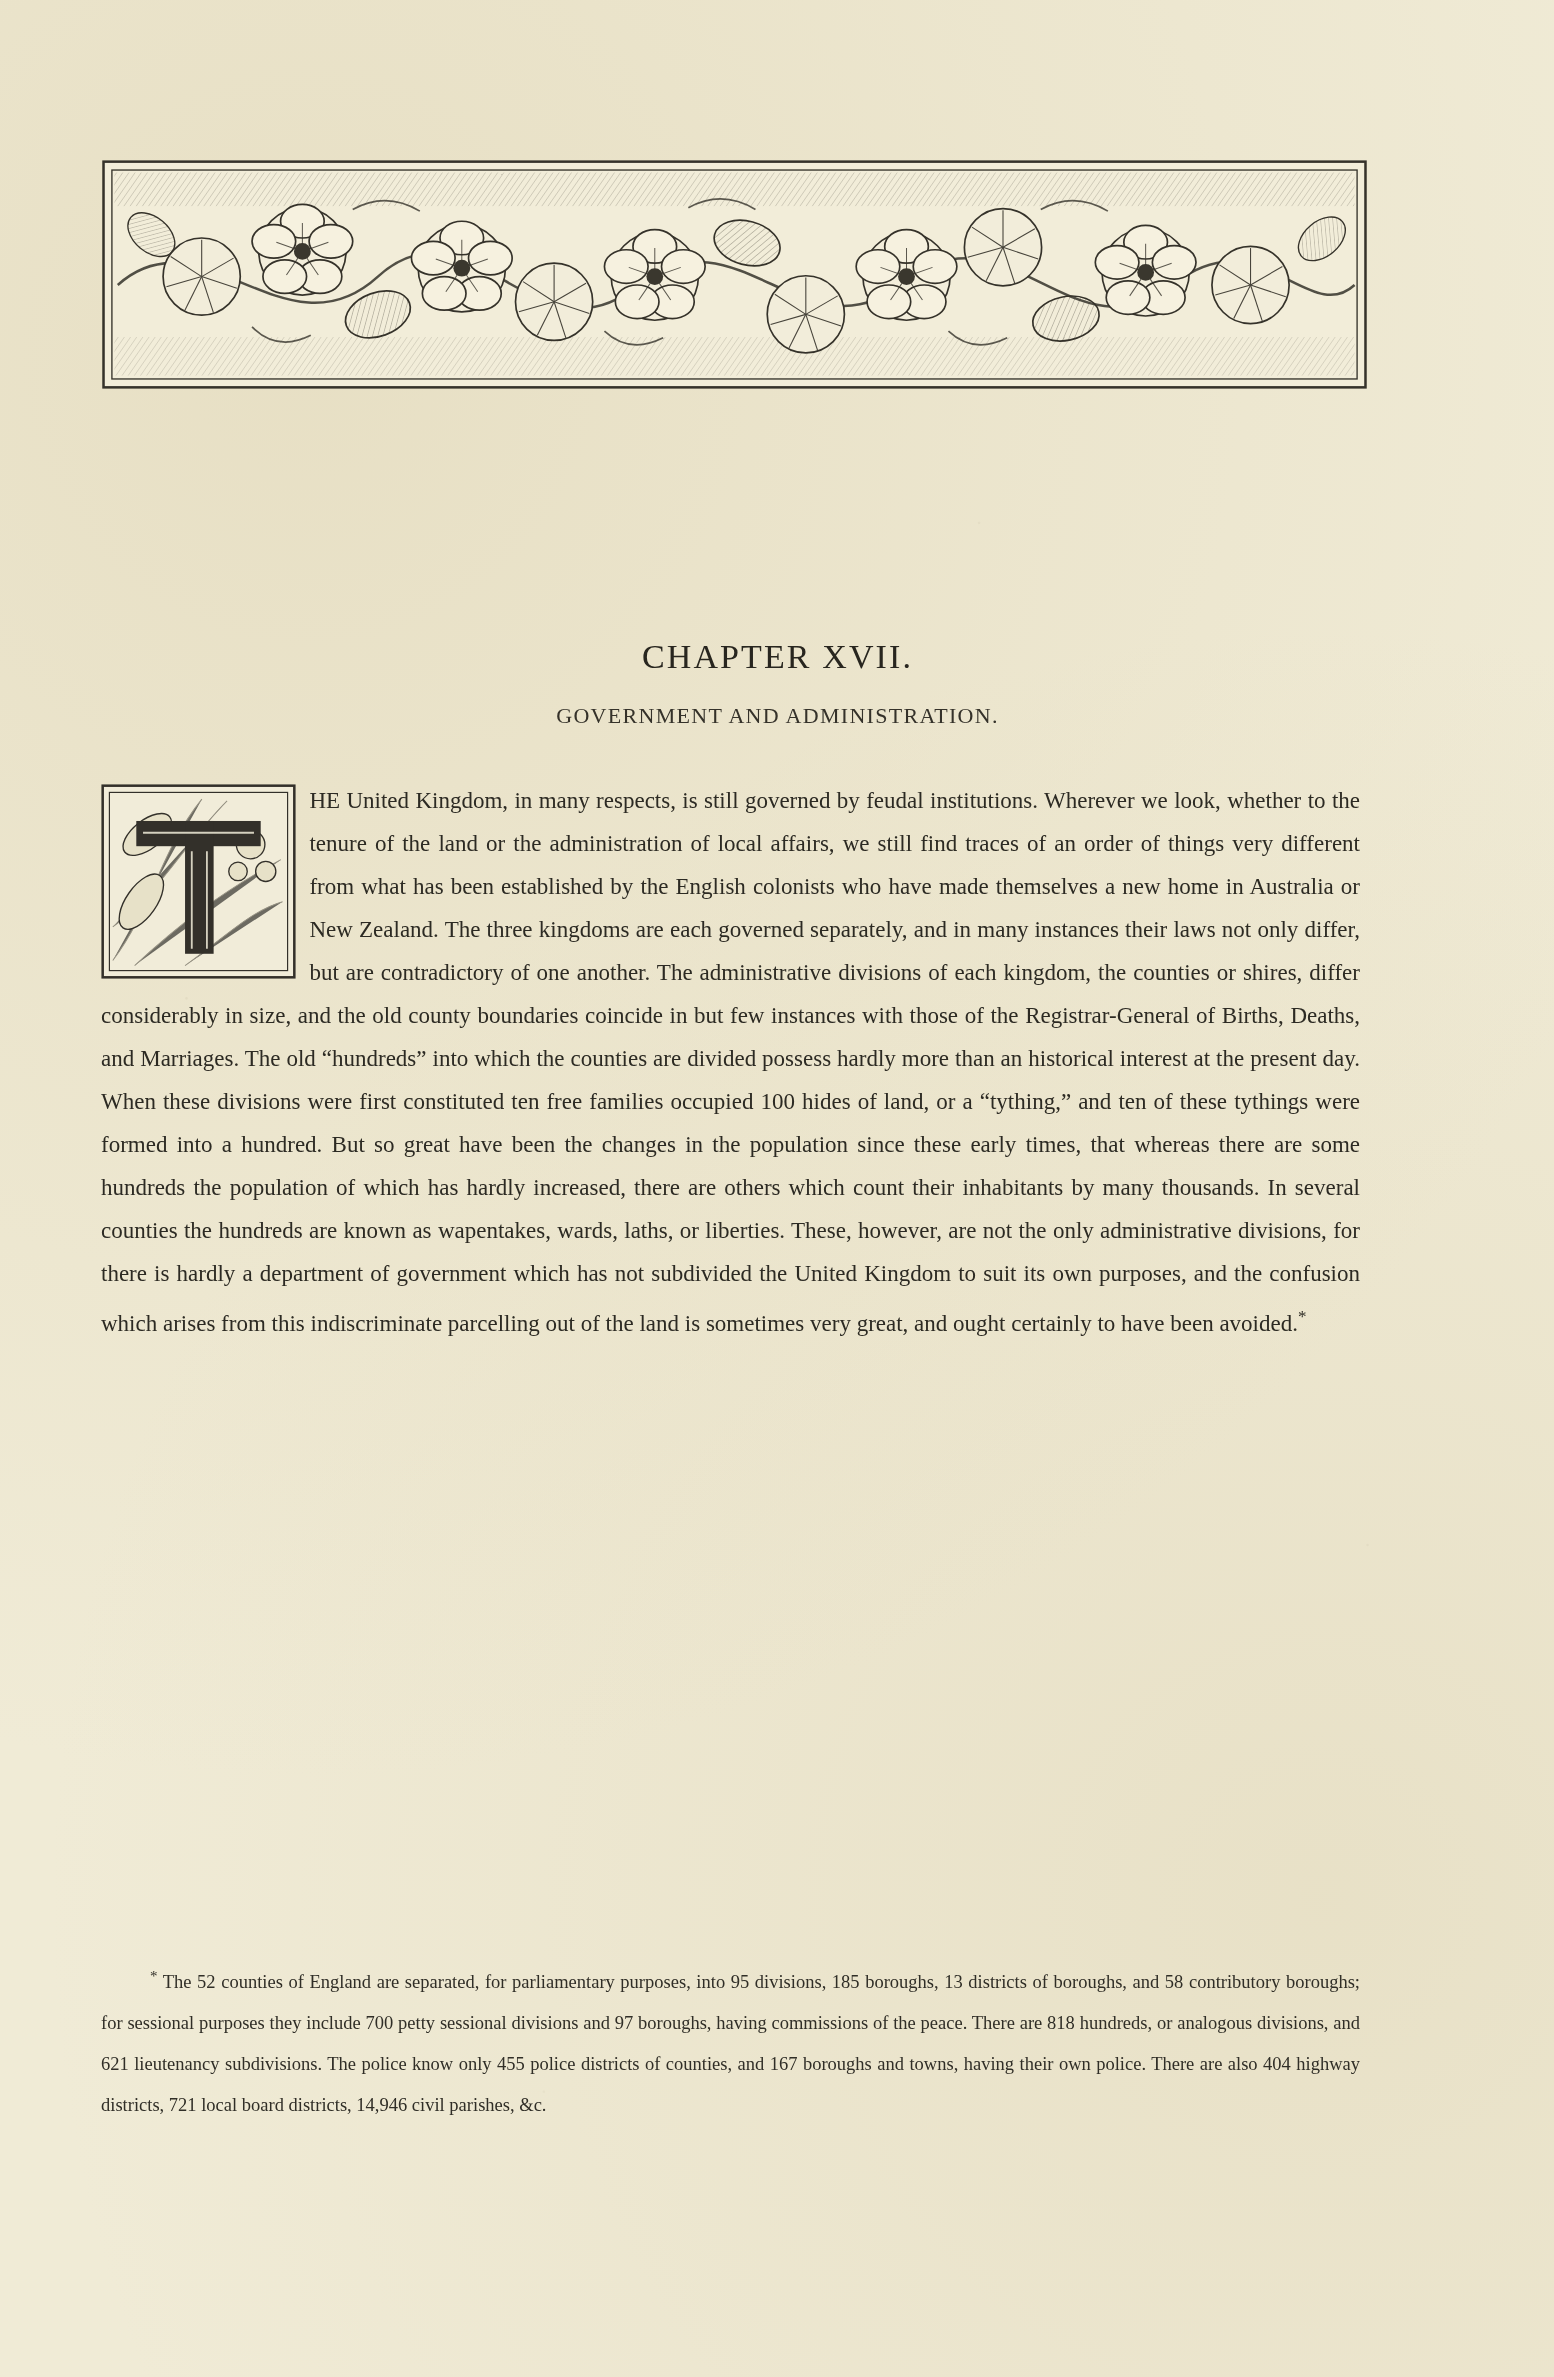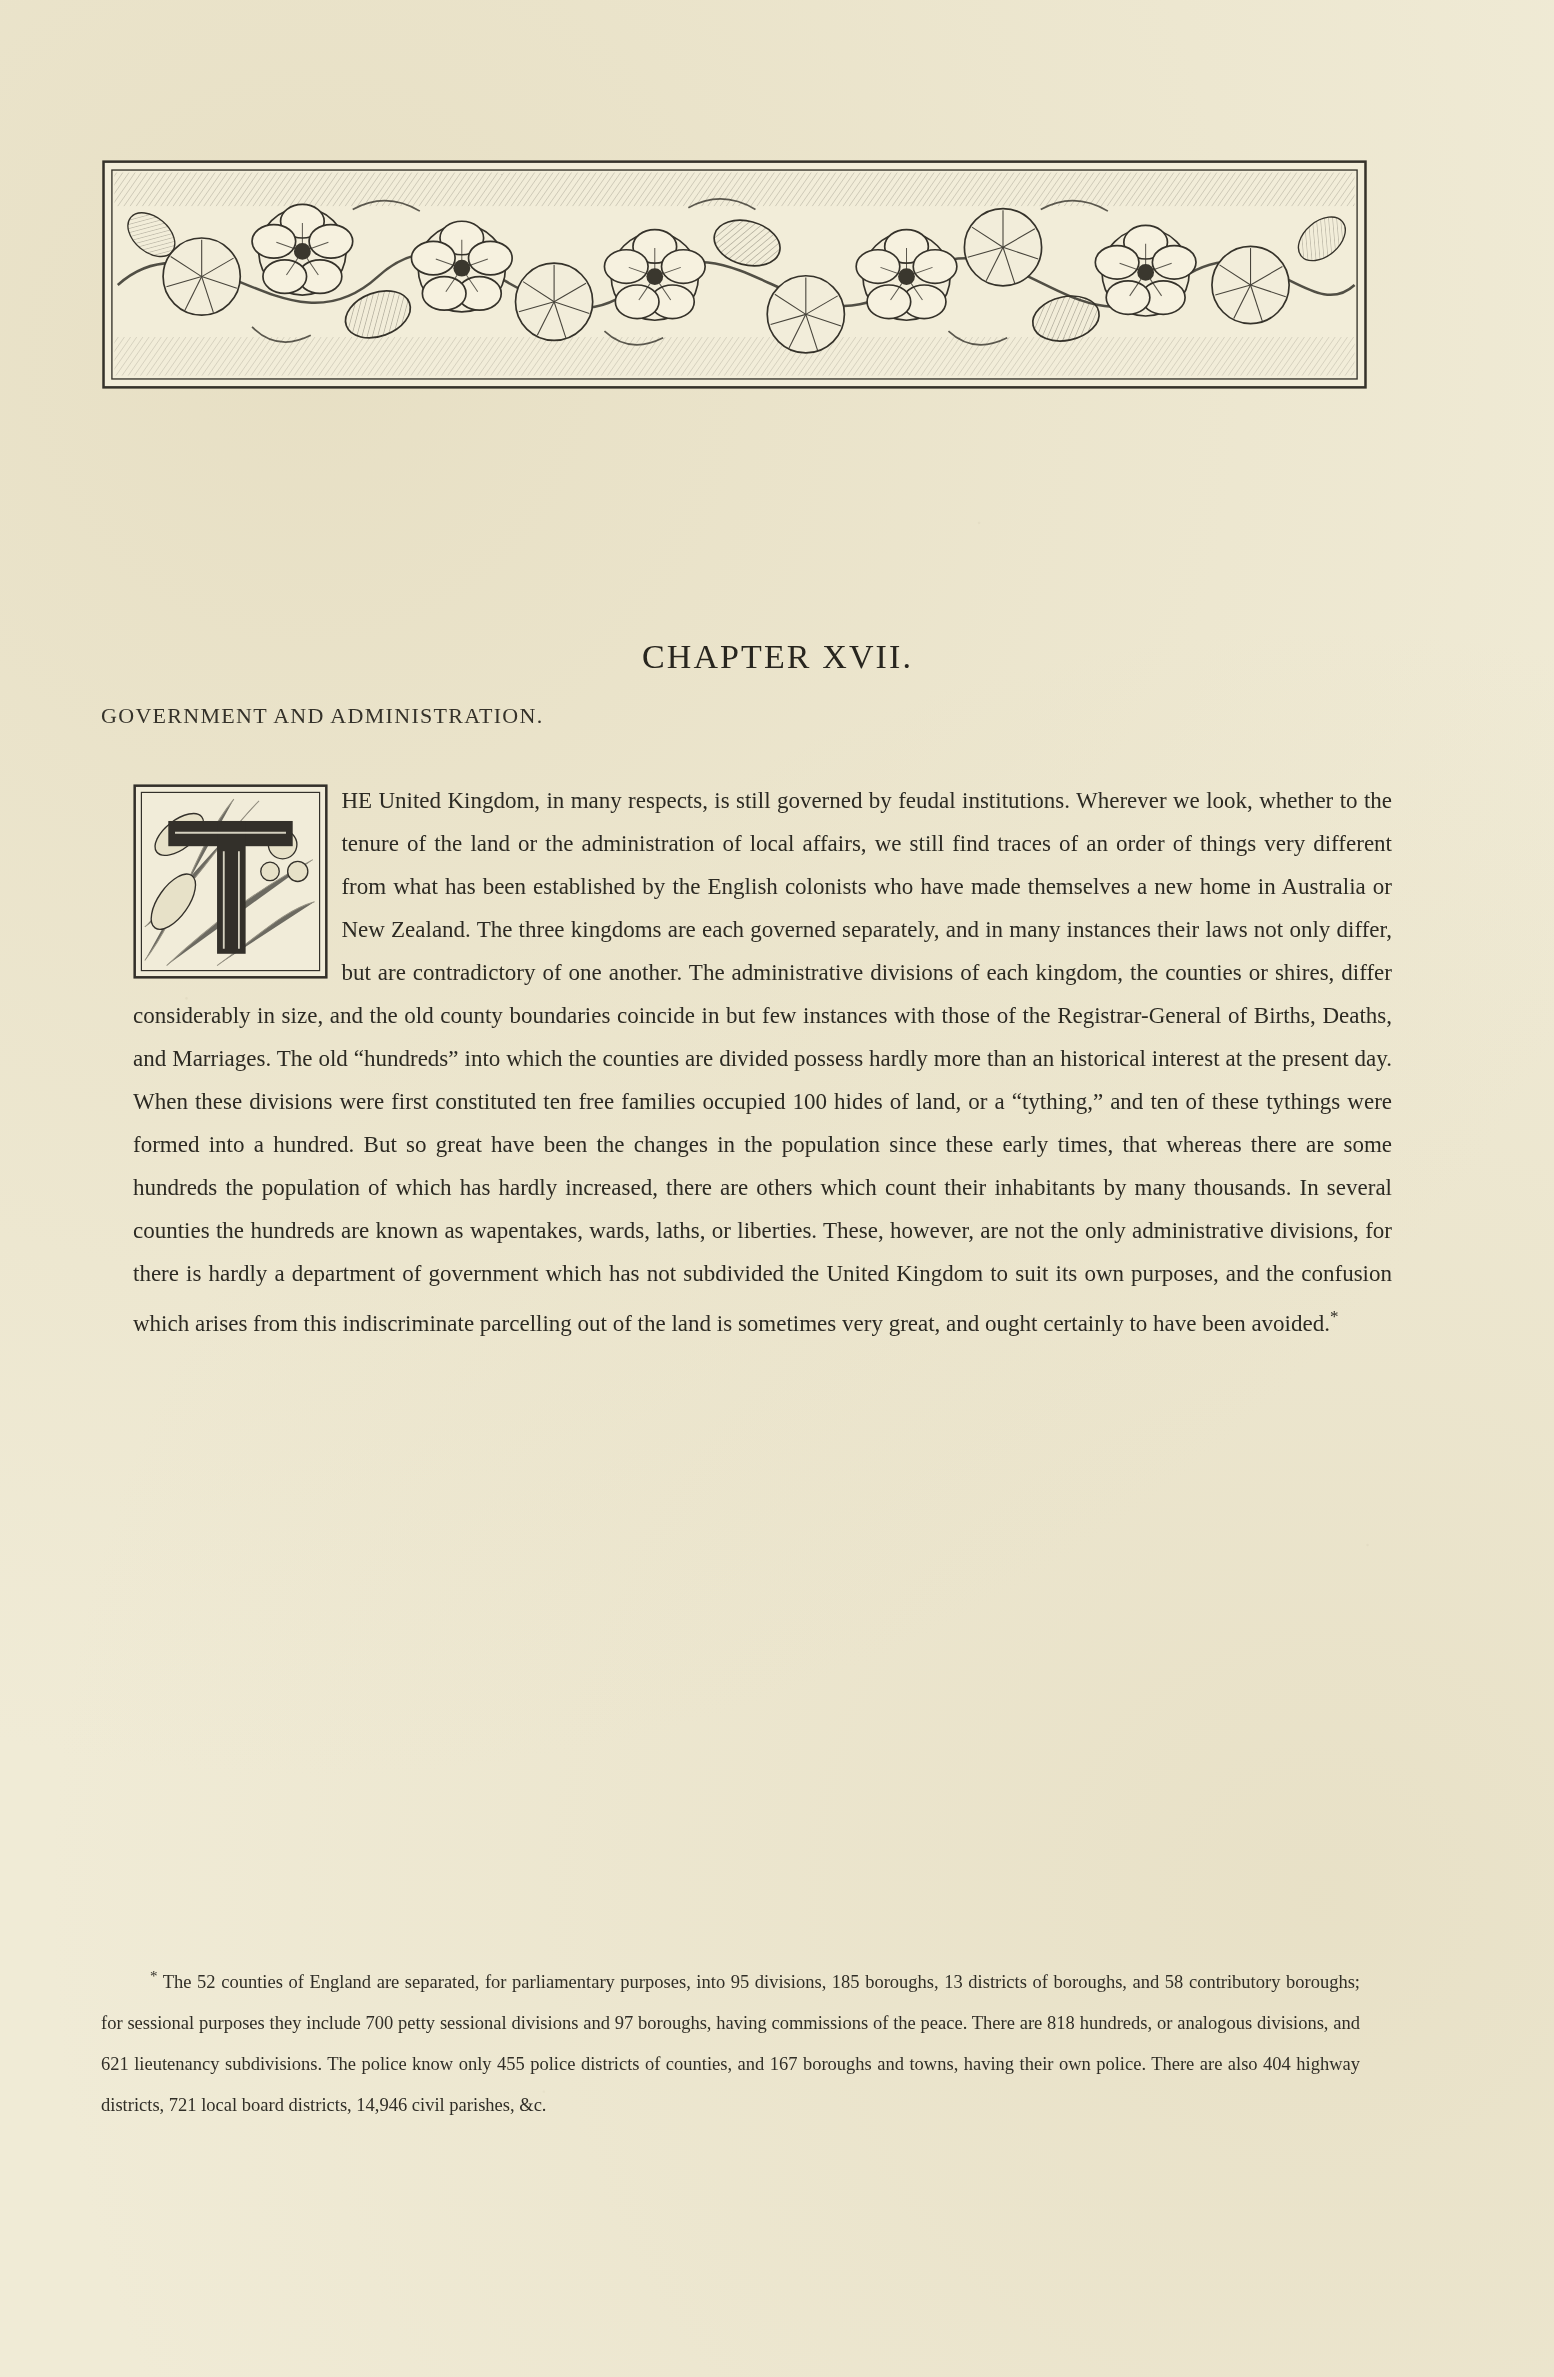--- a/index.html
+++ b/index.html
@@ -50,38 +50,37 @@
     text-align: center;
     font-size: 34px;
     letter-spacing: 2.1px;
     color: #28261f;
   }
   .chapter-subtitle {
     position: absolute;
     top: 703px;
     left: 0;
     width: 1353px;
-    text-align: left;
+    text-align: center;
     font-size: 22px;
     letter-spacing: 1.3px;
     color: #35322a;
   }
 
   
   .body-text {
     position: absolute;
     top: 779px;
     left: 0;
     width: 1259px;
     font-size: 23px;
     line-height: 43px;
     text-align: justify;
     text-justify: inter-word;
     color: #2c2a23;
-    margin-left: 32px;
   }
   .dropcap {
     float: left;
     width: 195px;
     height: 195px;
     margin: 5px 13.4px 3.4px 0;
     shape-outside: margin-box;
   }
   .dropcap svg { display: block; width: 195px; height: 195px; }
   .para-indent { display: inline-block; width: 39px; }

